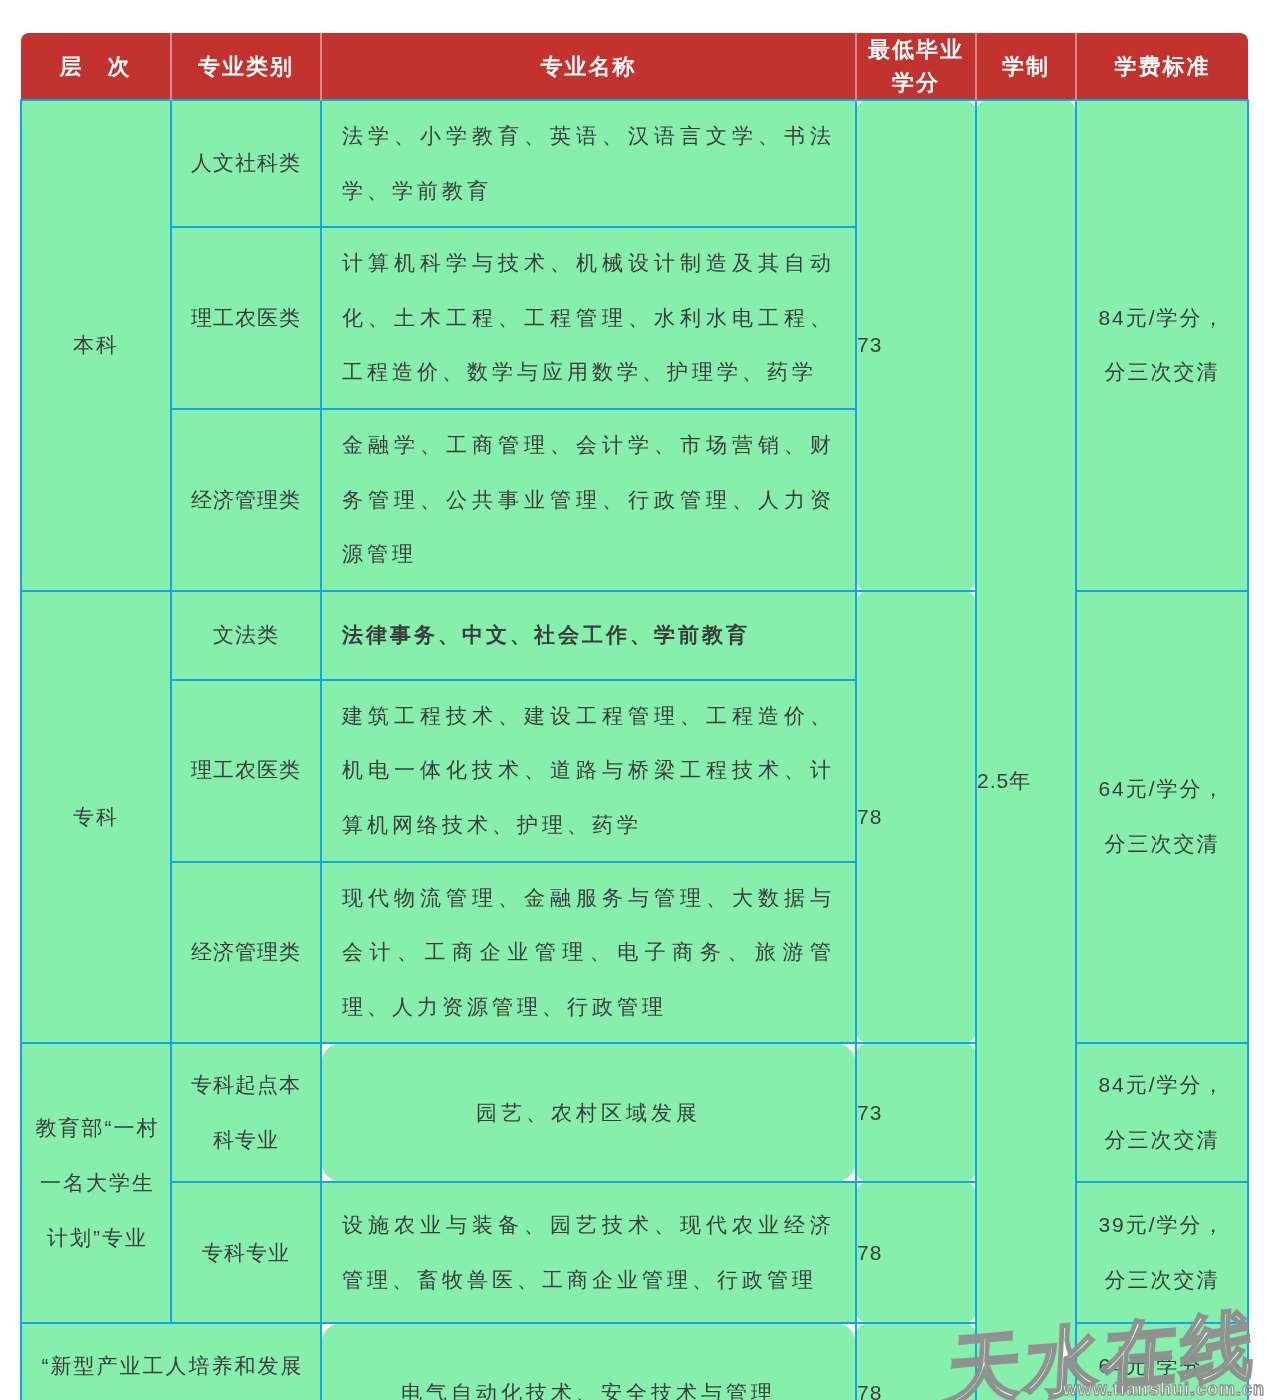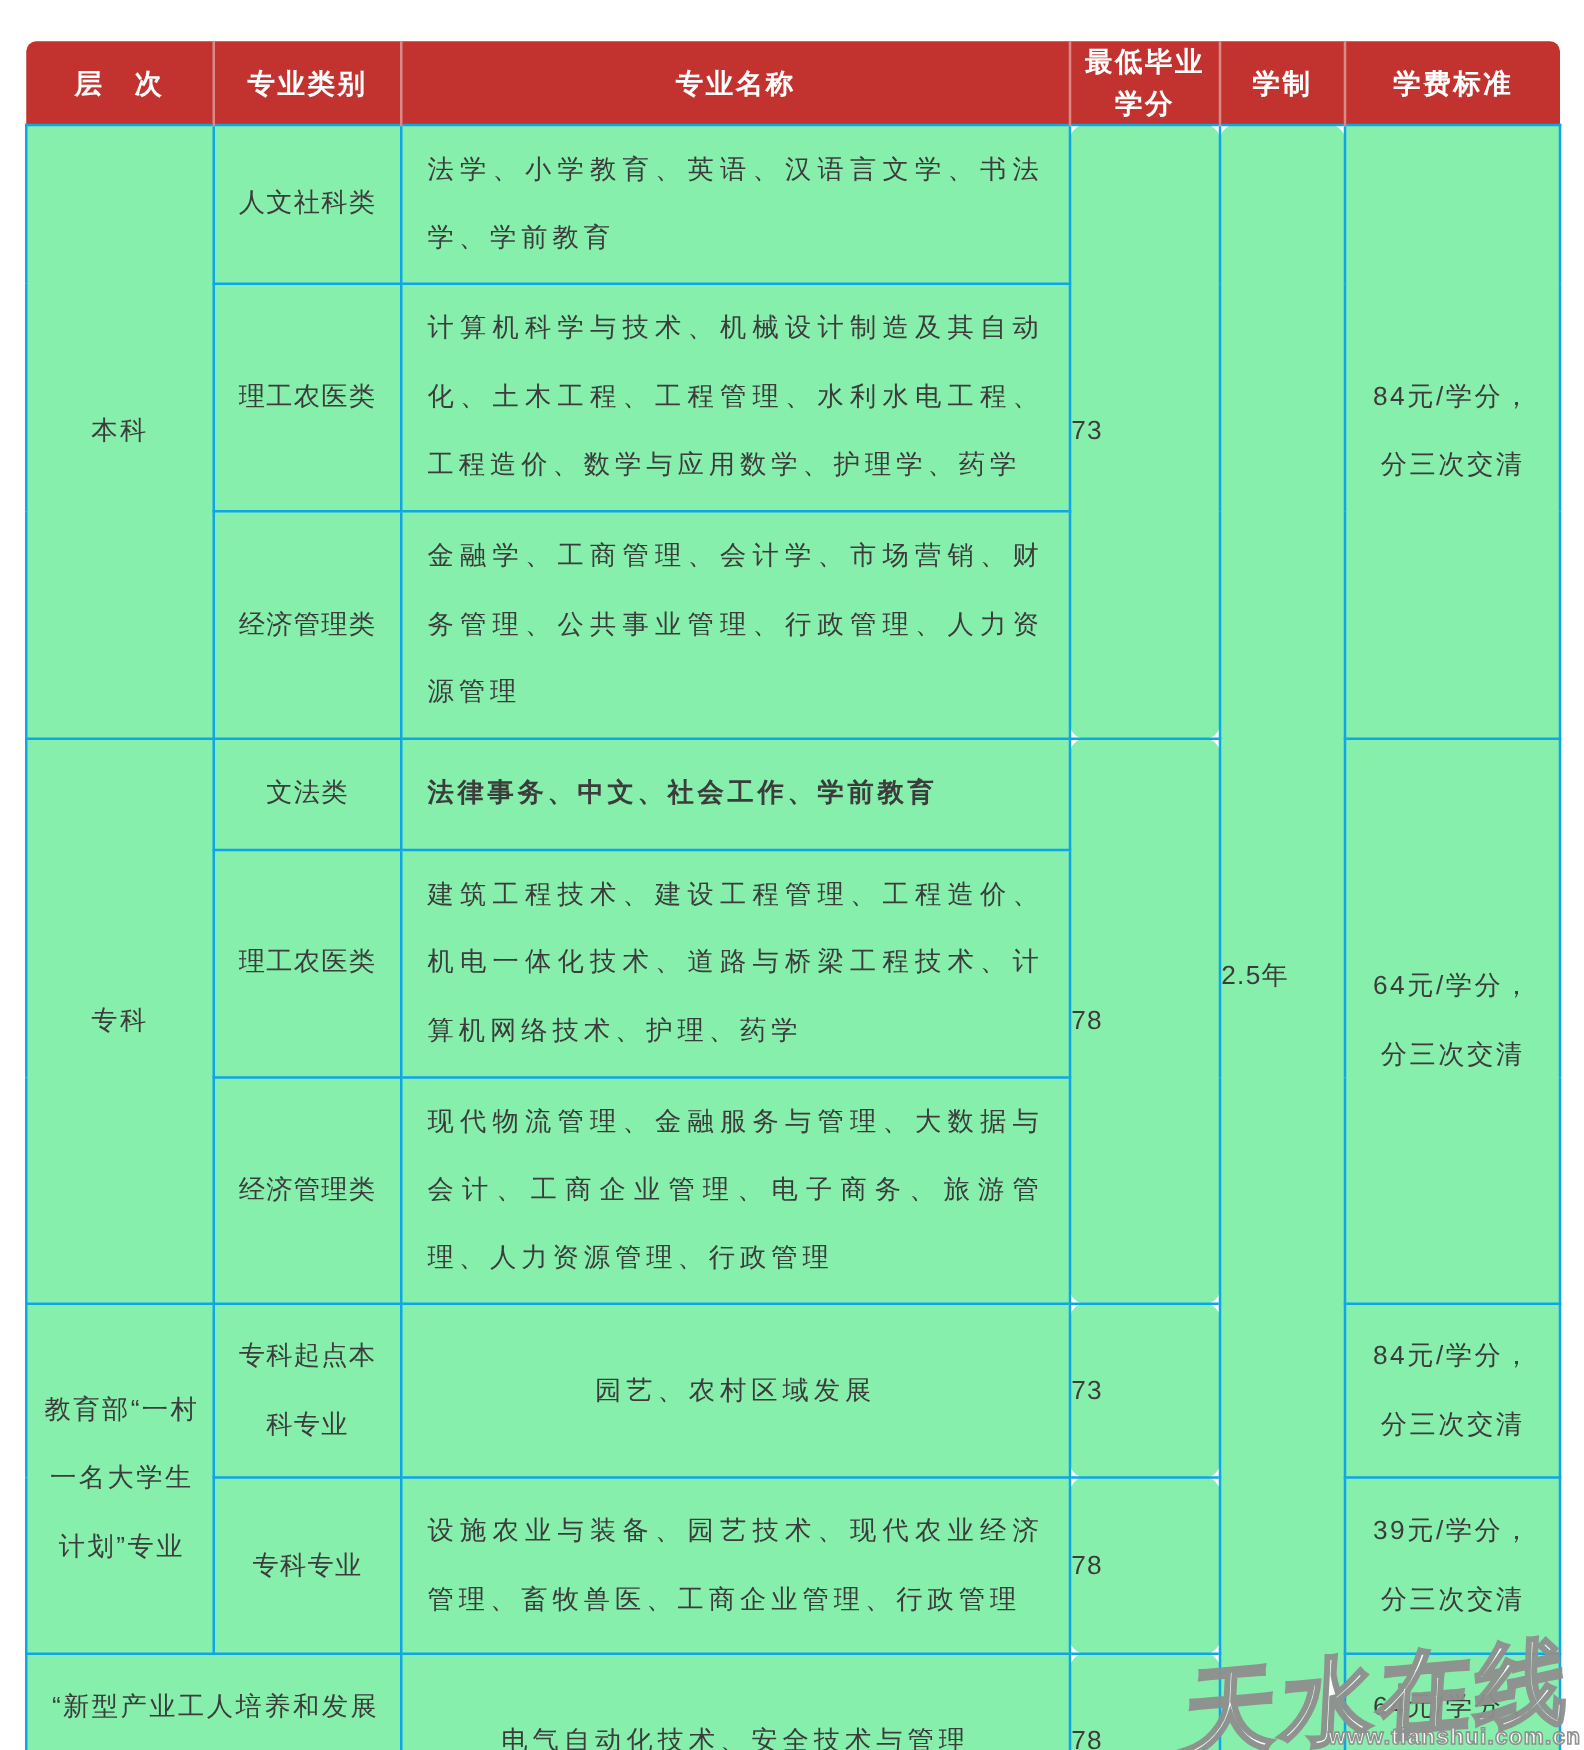--- a/index.html
+++ b/index.html
@@ -73,21 +73,21 @@
     text-align: center;
     letter-spacing: 1px;
   }
   td.cat.wrap2 { padding: 2px 17px; }
   td.majors {
     text-align: justify;
     padding: 8px 20px;
     letter-spacing: 4px;
   }
   td.majors.left { text-align: left; margin-left: 40px; }
-  td.majors.center { text-align: center; padding: 8px 10px; }
+  td.majors.center { text-align: center; padding: 8px 10px; border-radius: 21px; }
   td.majors.bold { font-weight: bold; letter-spacing: 3px; }
   td.num {
     text-align: left;
     letter-spacing: 1px;
     border-radius: 12px;
   }
   td.fee {
     text-align: center;
     white-space: pre-line;
     letter-spacing: 2px;

